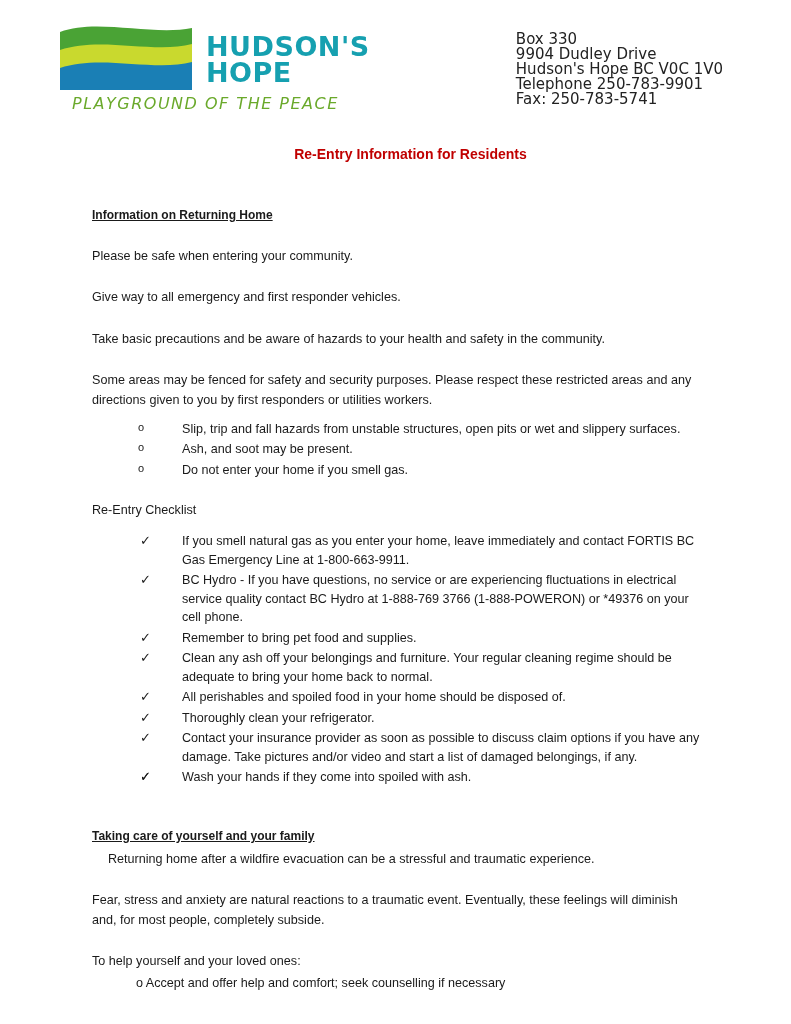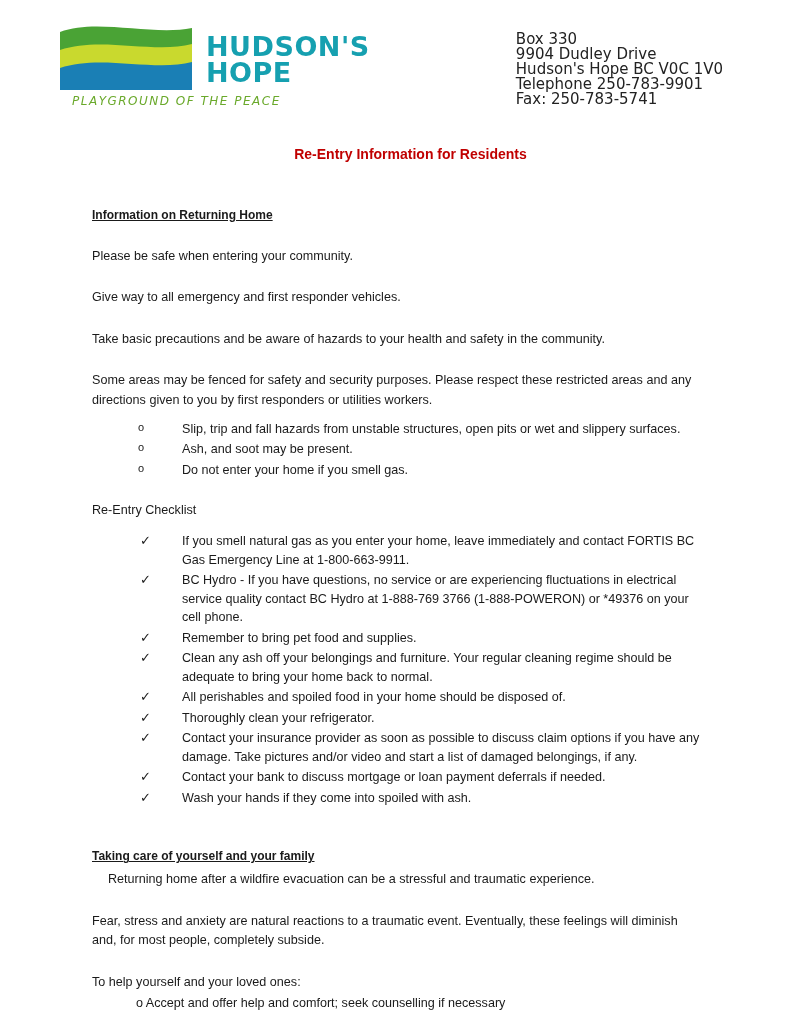--- a/index.html
+++ b/index.html
@@ -52,21 +52,21 @@
     font-size: 27px;
     line-height: 26px;
     letter-spacing: 0.5px;
     color: #16a0b0;
   }
   .brand-name .line2 { display: block; }
   .brand-tagline {
     margin-top: 8px;
     margin-left: -134px;
     font-family: "DejaVu Sans", sans-serif;
-    font-size: 12px;
+    font-size: 16px;
     font-style: italic;
     letter-spacing: 1.5px;
     color: #6aa92b;
     white-space: nowrap;
   }
   .contact {
     font-family: "DejaVu Sans", sans-serif;
     font-size: 15px;
     line-height: 15px;
     color: #222;
@@ -228,21 +228,20 @@
       <li>
         <span class="marker">✓</span>
         <span>Thoroughly clean your refrigerator.</span>
       </li>
       <li>
         <span class="marker">✓</span>
         <span>Contact your insurance provider as soon as possible to discuss claim options if you have any damage. Take pictures and/or video and start a list of damaged belongings, if any.</span>
       </li>
       <li>
         <span class="marker">✓</span>
-        <span>Contact your bank to discuss mortgage or loan payment deferrals if needed.</span>
       </li>
       <li>
         <span class="marker">✓</span>
         <span>Wash your hands if they come into spoiled with ash.</span>
       </li>
     </ul>
 
     <h2 class="section" style="margin-top:40px">Taking care of yourself and your family</h2>
     <p class="tight">Returning home after a wildfire evacuation can be a stressful and traumatic experience.</p>
     <p class="para">Fear, stress and anxiety are natural reactions to a traumatic event. Eventually, these feelings will diminish and, for most people, completely subside.</p>

